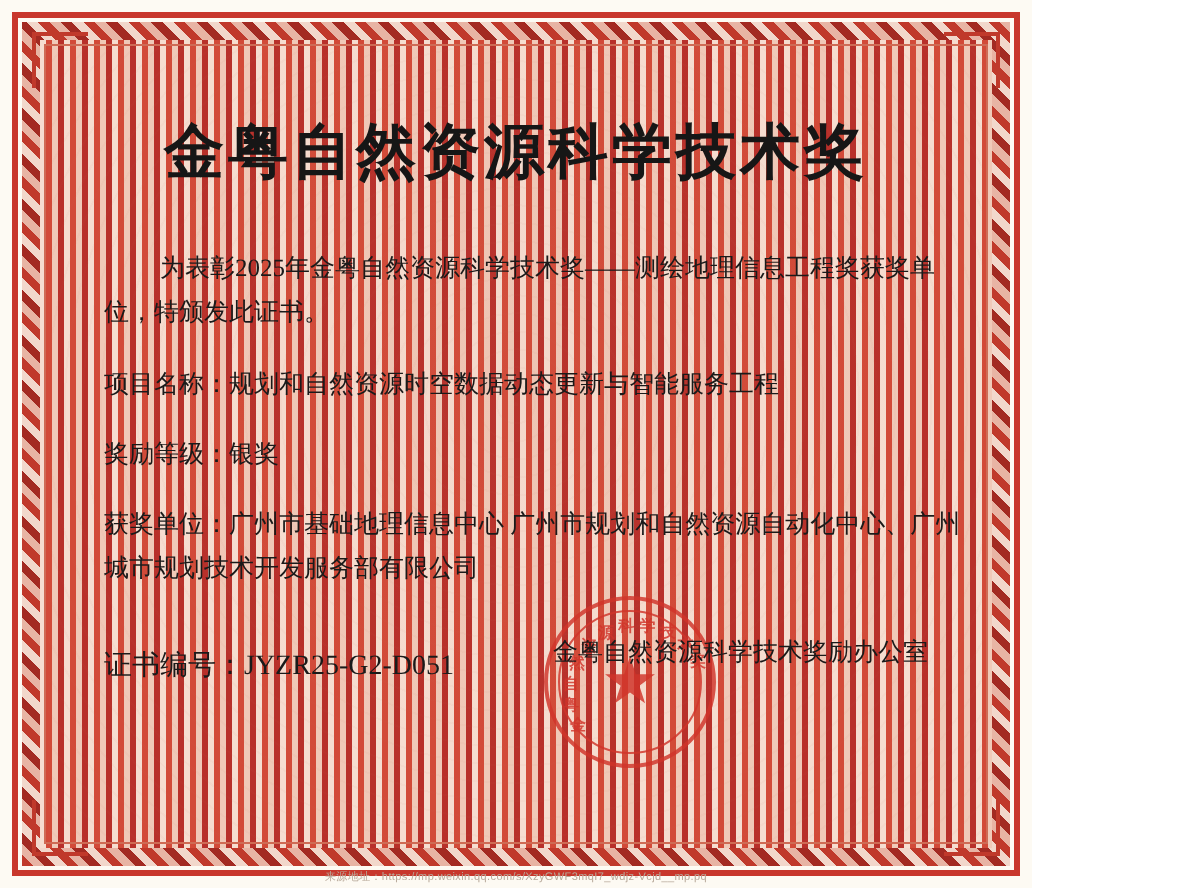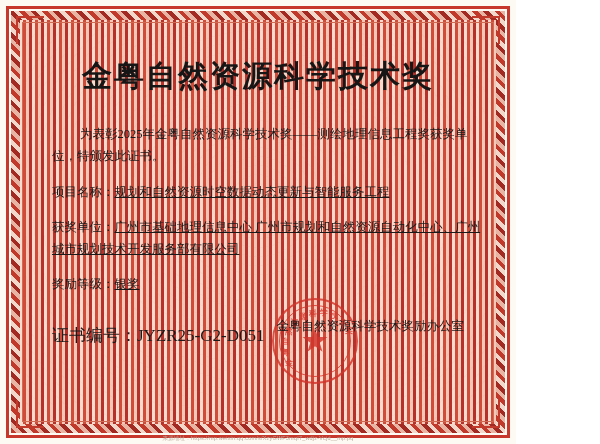--- a/index.html
+++ b/index.html
@@ -127,39 +127,38 @@
   .field {
     margin-bottom: 13px;
     display: block;
   }
   .field .label {
     display: inline;
     text-align: right;
   }
   .field .value {
     display: inline;
-    text-decoration: underline;
   }
   .field.multiline {
     text-indent: 0;
   }
 
   
   .footer {
     position: absolute;
     left: 18px;
     right: 14px;
     bottom: 34px;
     height: 70px;
   }
   .cert-no {
     position: absolute;
     left: 0;
     top: 18px;
-    font-size: 17px;
+    font-size: 14px;
     color: #1a1a1a;
     white-space: nowrap;
   }
   .signature {
     position: absolute;
     right: 4px;
     top: 8px;
     text-align: center;
     font-size: 12.5px;
     color: #1a1a1a;
@@ -248,26 +247,26 @@
     <div class="title">金粤自然资源科学技术奖</div>
 
     <div class="body-block">
 
       <div class="para">为表彰2025年金粤自然资源科学技术奖——测绘地理信息工程奖获奖单位，特颁发此证书。</div>
 
       <div class="field">
         <span class="label">项目名称：</span><span class="value">规划和自然资源时空数据动态更新与智能服务工程</span>
       </div>
 
+      <div class="field">
+        <span class="label">奖励等级：</span><span class="value">银奖</span>
+      </div>
+
       <div class="field multiline">
         <span class="label">获奖单位：</span><span class="value">广州市基础地理信息中心 广州市规划和自然资源自动化中心、广州城市规划技术开发服务部有限公司</span>
-      </div>
-
-      <div class="field">
-        <span class="label">奖励等级：</span><span class="value">银奖</span>
       </div>
 
     </div>
 
     <div class="footer">
 
       <div class="cert-no">
         <span>证书编号：</span><span>JYZR25-G2-D051</span>
       </div>
 

